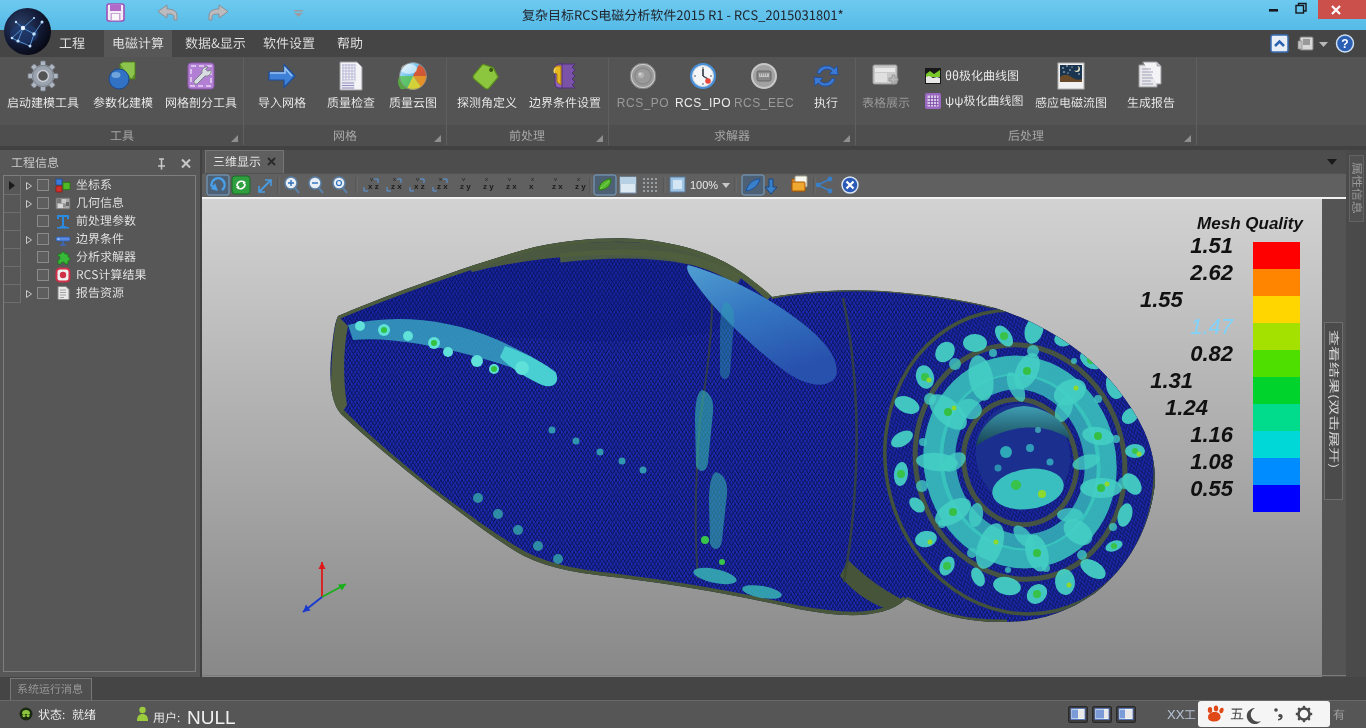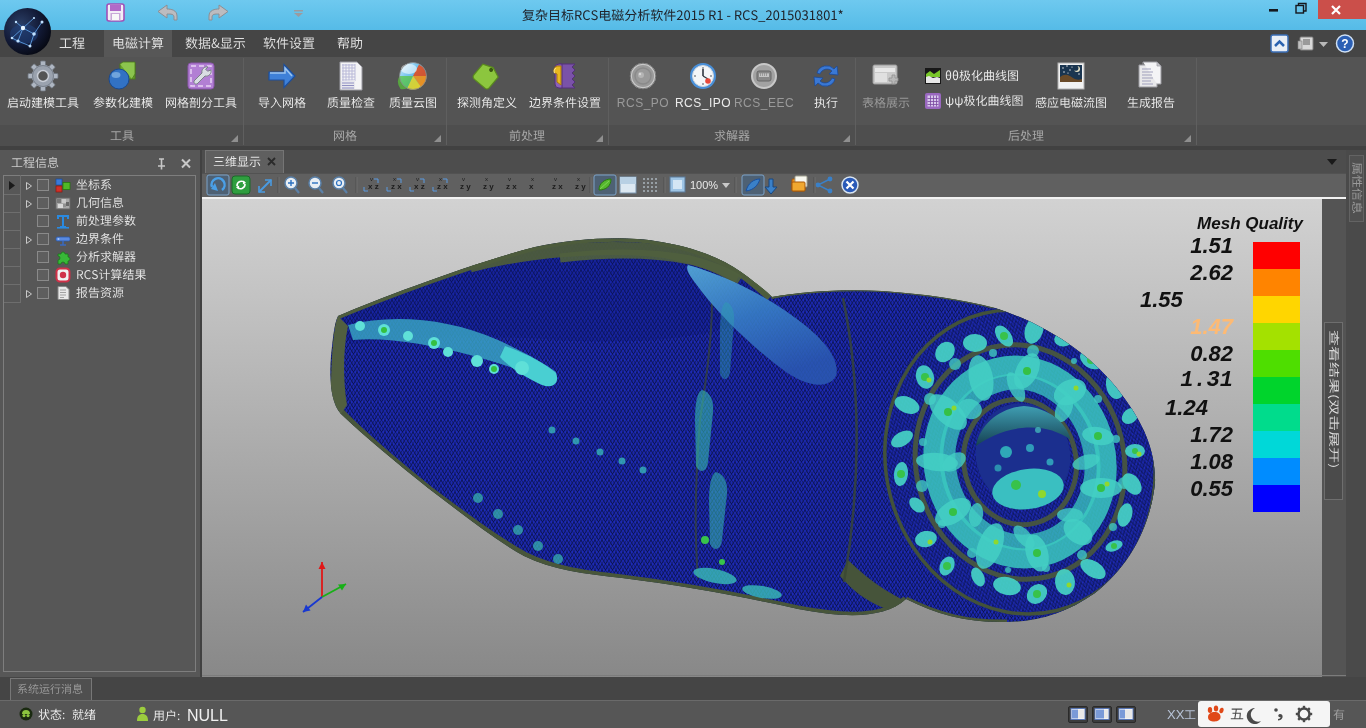--- a/index.html
+++ b/index.html
@@ -1021,25 +1021,25 @@
     <div class="abs" style="left:1253px;top:323px;width:47px;height:27px;background:#a4e100"></div>
     <div class="abs" style="left:1253px;top:350px;width:47px;height:27px;background:#4ede00"></div>
     <div class="abs" style="left:1253px;top:377px;width:47px;height:27px;background:#00d42c"></div>
     <div class="abs" style="left:1253px;top:404px;width:47px;height:27px;background:#00dc8c"></div>
     <div class="abs" style="left:1253px;top:431px;width:47px;height:27px;background:#00d8d8"></div>
     <div class="abs" style="left:1253px;top:458px;width:47px;height:27px;background:#008cff"></div>
     <div class="abs" style="left:1253px;top:485px;width:47px;height:27px;background:#0000ff"></div>
     <div class="abs" style="left:1140px;top:232px;width:93px;height:27px;line-height:27px;text-align:right;font-size:22px;font-weight:bold;font-style:italic;color:#111;font-family:'Liberation Sans'">1.51</div>
     <div class="abs" style="left:1140px;top:259px;width:93px;height:27px;line-height:27px;text-align:right;font-size:22px;font-weight:bold;font-style:italic;color:#111;font-family:'Liberation Sans'">2.62</div>
     <div class="abs" style="left:1140px;top:286px;width:93px;height:27px;line-height:27px;font-size:22px;font-weight:bold;font-style:italic;color:#111;font-family:'Liberation Sans'">1.55</div>
-    <div class="abs" style="left:1140px;top:313px;width:93px;height:27px;line-height:27px;text-align:right;font-size:22px;font-weight:bold;font-style:italic;color:#fdba74;font-family:'Liberation Sans'">1.47</div>
+    <div class="abs" style="left:1140px;top:313px;width:93px;height:27px;line-height:27px;text-align:right;font-size:22px;font-weight:normal;font-style:italic;color:#7dd3fc;font-family:'Liberation Sans'">1.47</div>
     <div class="abs" style="left:1140px;top:340px;width:93px;height:27px;line-height:27px;text-align:right;font-size:22px;font-weight:bold;font-style:italic;color:#111;font-family:'Liberation Sans'">0.82</div>
-    <div class="abs" style="left:1140px;top:367px;width:93px;height:27px;line-height:27px;text-align:right;font-size:22px;font-weight:bold;font-style:italic;color:#111;font-family:Liberation Mono, monospace">1.31</div>
+    <div class="abs" style="left:1100px;top:367px;width:93px;height:27px;line-height:27px;text-align:right;font-size:22px;font-weight:bold;font-style:italic;color:#111;font-family:Liberation Sans, sans-serif">1.31</div>
     <div class="abs" style="left:1140px;top:394px;width:93px;height:27px;line-height:27px;text-align:center;font-size:22px;font-weight:bold;font-style:italic;color:#111;font-family:'Liberation Sans'">1.24</div>
-    <div class="abs" style="left:1140px;top:421px;width:93px;height:27px;line-height:27px;text-align:right;font-size:22px;font-weight:bold;font-style:italic;color:#111;font-family:'Liberation Sans'">1.72</div>
+    <div class="abs" style="left:1140px;top:421px;width:93px;height:27px;line-height:27px;text-align:right;font-size:22px;font-weight:bold;font-style:italic;color:#111;font-family:'Liberation Sans'">1.16</div>
     <div class="abs" style="left:1140px;top:448px;width:93px;height:27px;line-height:27px;text-align:right;font-size:22px;font-weight:bold;font-style:italic;color:#111;font-family:'Liberation Sans'">1.08</div>
     <div class="abs" style="left:1140px;top:475px;width:93px;height:27px;line-height:27px;text-align:right;font-size:22px;font-weight:bold;font-style:italic;color:#111;font-family:'Liberation Sans'">0.55</div>
     <div class="abs" style="left:1322px;top:199px;width:24px;height:478px;background:#545454"></div>
     <div class="abs" style="left:1346px;top:150px;width:20px;height:527px;background:#4a4a4a"></div>
     <div class="abs" style="left:1349px;top:155px;width:15px;height:67px;border:1px solid #636363;background:#505050"></div>
     <div class="abs" style="left:1364px;top:162px;transform:rotate(90deg) scaleX(1.18);transform-origin:0 0">
       <svg width="44" height="15" viewBox="0 0 44 15" style="display:block;margin-top:0px">
         <g transform="translate(0,11) scale(0.01100,-0.01100)" fill="#9a9a9a">
           <path transform="translate(0,0)" d="M214 736H811V647H214ZM140 796V504C140 344 131 121 32 -36C51 -43 84 -62 98 -74C200 90 214 334 214 504V587H886V796ZM360 381H537V310H360ZM605 381H787V310H605ZM668 120 698 76 605 73V150H832V-12C832 -22 829 -26 817 -26C805 -27 768 -27 724 -25C731 -41 740 -62 743 -79C806 -79 847 -79 871 -70C896 -60 902 -45 902 -12V204H605V261H858V429H605V488C694 495 778 505 843 517L798 563C678 540 453 527 271 524C278 511 285 489 287 475C366 475 453 478 537 483V429H292V261H537V204H252V-81H321V150H537V71L361 65L365 8C463 12 596 19 729 26L755 -22L802 -4C784 32 746 91 713 134Z"></path>
           <path transform="translate(1000,0)" d="M172 840V-79H247V840ZM80 650C73 569 55 459 28 392L87 372C113 445 131 560 137 642ZM254 656C283 601 313 528 323 483L379 512C368 554 337 625 307 679ZM334 27V-44H949V27H697V278H903V348H697V556H925V628H697V836H621V628H497C510 677 522 730 532 782L459 794C436 658 396 522 338 435C356 427 390 410 405 400C431 443 454 496 474 556H621V348H409V278H621V27Z"></path>
@@ -1108,21 +1108,21 @@
       <path d="M1 15 C1 10 3 8 6.5 8 C10 8 12 10 12 15 Z" fill="#9ccc3e"></path>
     </svg>
     <div class="abs" style="left:153px;top:707px;display:flex;align-items:center">
       <svg width="28" height="16" viewBox="0 0 28 16" style="display:block;margin-top:0px">
         <g transform="translate(0,12) scale(0.01200,-0.01200)" fill="#f0f0f0">
           <path transform="translate(0,0)" d="M153 770V407C153 266 143 89 32 -36C49 -45 79 -70 90 -85C167 0 201 115 216 227H467V-71H543V227H813V22C813 4 806 -2 786 -3C767 -4 699 -5 629 -2C639 -22 651 -55 655 -74C749 -75 807 -74 841 -62C875 -50 887 -27 887 22V770ZM227 698H467V537H227ZM813 698V537H543V698ZM227 466H467V298H223C226 336 227 373 227 407ZM813 466V298H543V466Z"></path>
           <path transform="translate(1000,0)" d="M247 615H769V414H246L247 467ZM441 826C461 782 483 726 495 685H169V467C169 316 156 108 34 -41C52 -49 85 -72 99 -86C197 34 232 200 243 344H769V278H845V685H528L574 699C562 738 537 799 513 845Z"></path>
           <path transform="translate(2000,0)" d="M139 390C175 390 205 418 205 460C205 501 175 530 139 530C102 530 73 501 73 460C73 418 102 390 139 390ZM139 -13C175 -13 205 15 205 56C205 98 175 126 139 126C102 126 73 98 73 56C73 15 102 -13 139 -13Z"></path>
         </g>
       </svg>
-      <span style="font-size:16px;color:#f0f0f0;margin-left:6px;font-family:'Liberation Sans'">NULL</span>
+      <span style="font-size:19px;color:#f0f0f0;margin-left:6px;font-family:'Liberation Sans'">NULL</span>
     </div>
     <div class="abs" style="left:1068px;top:706px;width:20px;height:17px;background:#3c3c3c;border:1px solid #2a2a2a;border-radius:2px"></div>
     <svg class="abs" style="left:1069px;top:707px" width="18" height="14" viewBox="0 0 18 13">
       <rect x="2" y="1" width="14" height="11" fill="#fff"></rect>
       <rect x="3" y="2" width="6" height="9" fill="#7a9ad8"></rect>
       <rect x="9" y="2" width="6" height="9" fill="#e8e8e8"></rect>
       <rect x="2" y="1" width="14" height="11" fill="none" stroke="#5a78b8" stroke-width="1"></rect>
     </svg>
     <div class="abs" style="left:1092px;top:706px;width:20px;height:17px;background:#3c3c3c;border:1px solid #2a2a2a;border-radius:2px"></div>
     <svg class="abs" style="left:1093px;top:707px" width="18" height="14" viewBox="0 0 18 13">

